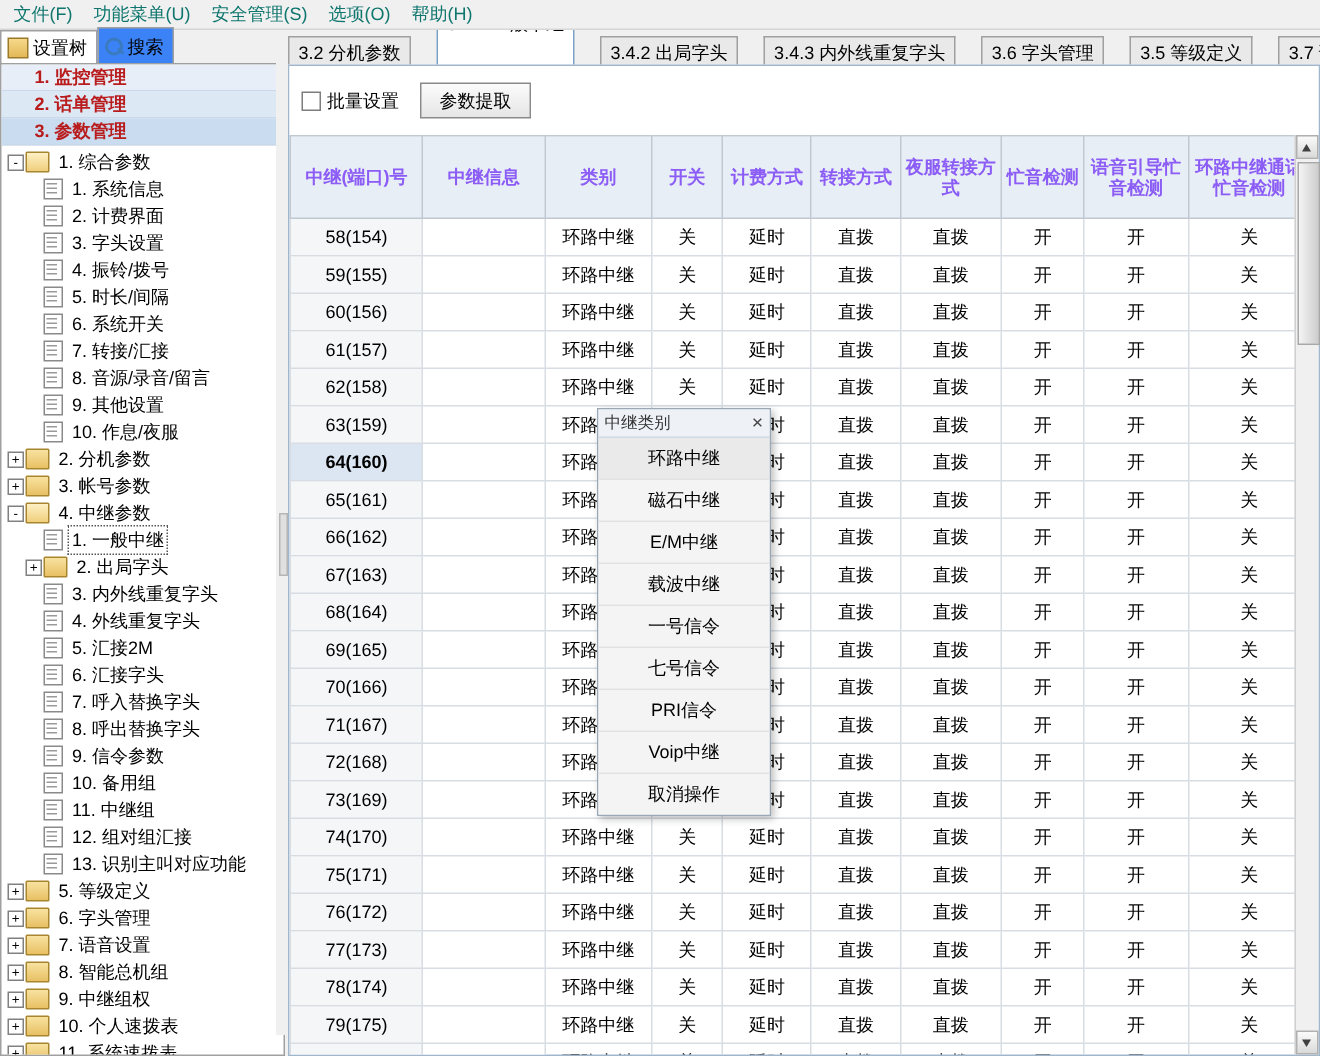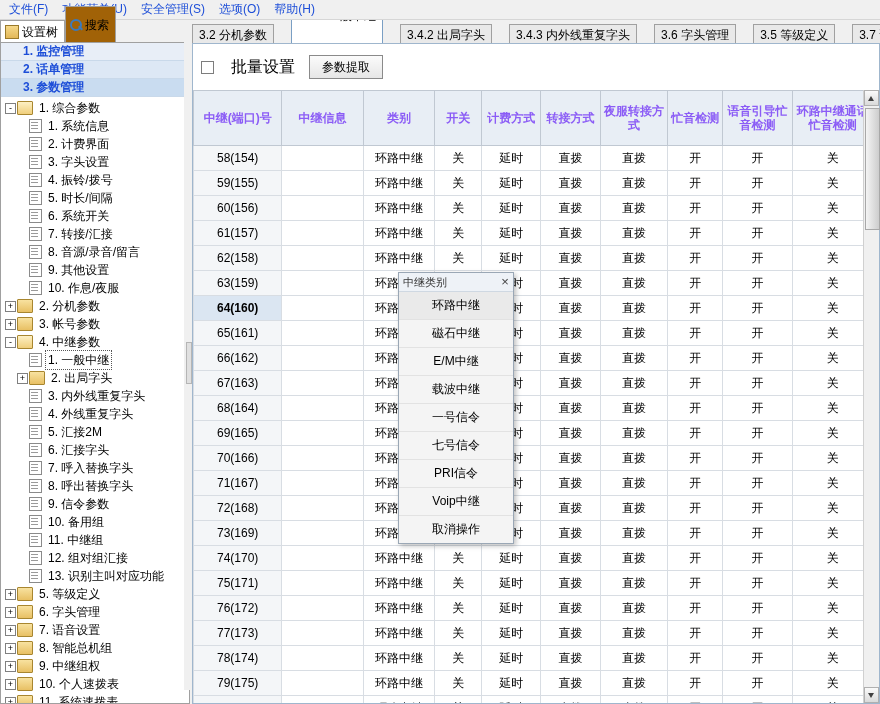--- a/index.html
+++ b/index.html
@@ -15,40 +15,40 @@
 
   
   .menubar {
     position: absolute; top: 0; left: 0; width: 880px; height: 20px;
     background: #f0f0f0;
     border-bottom: 1px solid #d6d6d6;
     display: flex; align-items: center;
     padding-left: 2px; box-sizing: border-box;
   }
   .menubar .mi {
-    padding: 2px 7px; font-size: 12px; color: #1d4ed8; cursor: default;
+    padding: 2px 7px; font-size: 12px; color: #0f766e; cursor: default;
     white-space: nowrap;
   }
 
   
   .leftpanel {
     position: absolute; top: 20px; left: 0; width: 190px; height: 684px;
     background: #f0f0f0;
   }
   .lp-tabs {
     position: absolute; top: 0; left: 0; width: 190px; height: 22px;
     display: flex; align-items: flex-end;
   }
   .lp-tab {
-    height: 36px; line-height: 20px;
+    height: 24px; line-height: 20px;
     padding: 0 6px 0 4px;
     font-size: 12px;
     border: 1px solid #a0a0a0;
     border-bottom: none;
-    background: #a16207;
+    background: #3b82f6;
     display: flex; align-items: center; gap: 3px;
     box-sizing: border-box;
     cursor: default;
   }
   .lp-tab.active {
     background: #fff; height: 22px; line-height: 22px;
   }
   .tabicon {
     width: 12px; height: 12px; display: inline-block; position: relative;
   }
@@ -63,21 +63,21 @@
     border: 1px solid #a0a0a0;
     box-sizing: border-box;
     overflow: hidden;
   }
   .hdr-item {
     height: 17px; line-height: 17px;
     font-weight: bold; font-size: 12px;
     padding-left: 22px;
     border-bottom: 1px solid #c9d9ea;
     background: #e8eef7;
-    color: #1d4ed8;
+    color: #b91c1c;
     cursor: default;
   }
   .hdr-item.blue { background: #dde8f5; }
   .hdr-item.sel  { background: #c9dcf0; }
 
   .tree { padding: 2px 0 0 0; }
   .tnode {
     height: 18px; line-height: 18px;
     display: flex; align-items: center;
     font-size: 12px; white-space: nowrap;
@@ -147,21 +147,21 @@
     border-color: #7a9fc4;
   }
   .rp-body {
     position: absolute; top: 23px; left: 0; width: 688px; height: 661px;
     background: #fff; border: 1px solid #9fb6cd; box-sizing: border-box;
   }
   .toolrow {
     height: 46px; display: flex; align-items: center; padding-left: 8px; gap: 14px;
     background: #fff;
   }
-  .chkwrap { display: flex; align-items: center; gap: 17px; font-size: 16px; }
+  .chkwrap { display: flex; align-items: center; gap: 4px; font-size: 12px; }
   .chkbox {
     width: 13px; height: 13px; border: 1px solid #7d7d7d; background: #fff;
     box-sizing: border-box;
   }
   .btn {
     height: 24px; padding: 0 12px;
     border: 1px solid #8a8a8a; background: linear-gradient(#fbfbfb,#e6e6e6);
     font-size: 12px; cursor: default; box-sizing: border-box;
     display: inline-flex; align-items: center;
   }

